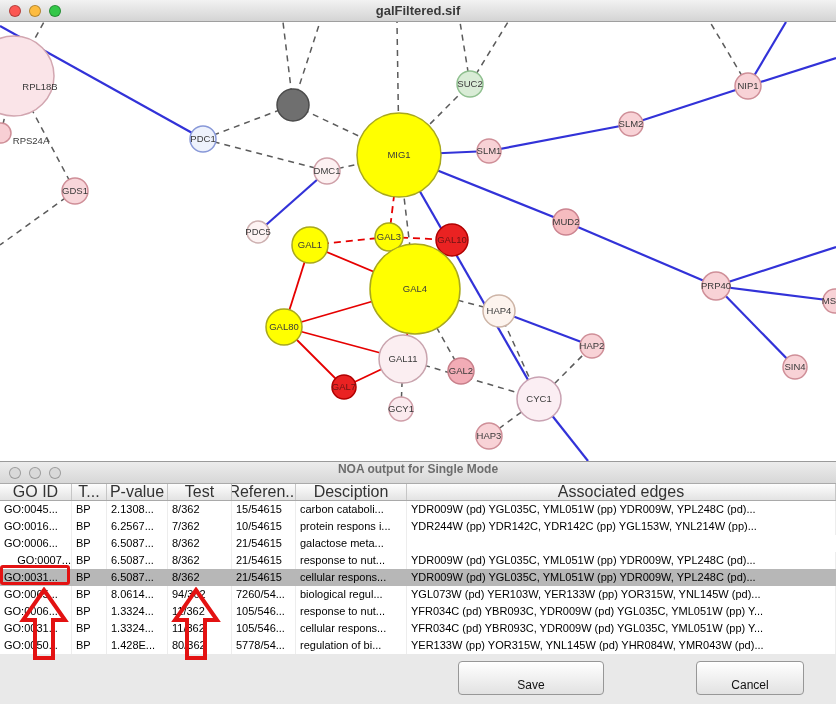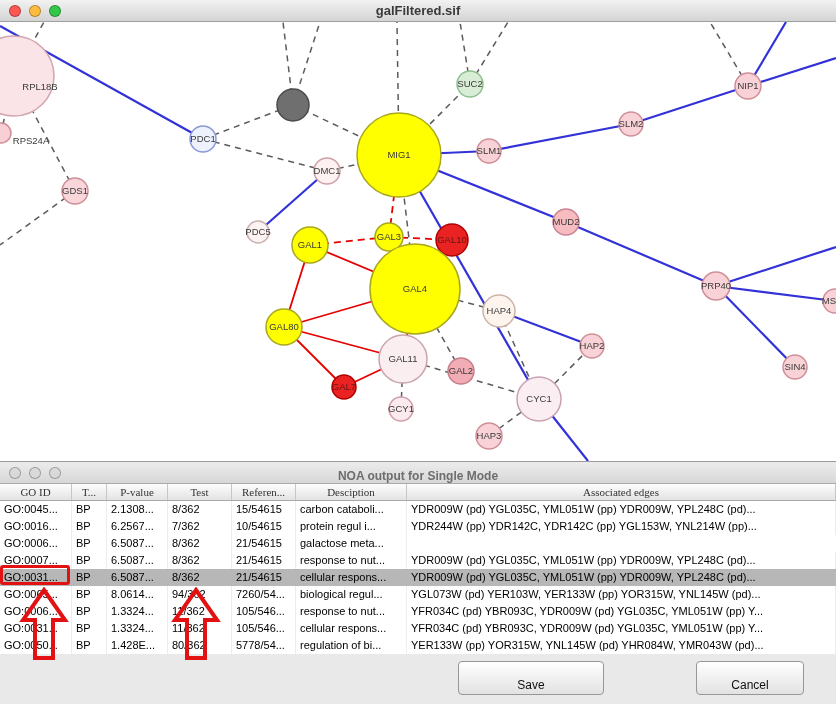--- a/index.html
+++ b/index.html
@@ -26,35 +26,35 @@
 
   
   .window-bottom {
     position:absolute; top:461px; left:0; width:836px; height:243px;
     background:#e9e9e9; border-top:1px solid #9a9a9a; box-sizing:border-box;
   }
   .titlebar2 {
     position:absolute; top:0; left:0; width:836px; height:22px;
     background:linear-gradient(#ececec,#d7d7d7);
     border-bottom:1px solid #aaaaaa; box-sizing:border-box;
-    display:flex; align-items:flex-end; justify-content:center;
+    display:flex; align-items:flex-start; justify-content:center;
     border-radius:5px 5px 0 0;
   }
   .titlebar2 .lights { top:5px; }
   .wtitle2 { font-size:12px; font-weight:bold; color:#6d6d6d; }
 
   #thead {
     position:absolute; top:22px; left:0; width:836px; height:17px;
     display:flex; background:linear-gradient(#fdfdfd,#e3e3e3);
     border-bottom:1px solid #a9a9a9; box-sizing:border-box;
   }
   .th {
-    font-size:11px; color:#333; display:flex; align-items:center; justify-content:center;
+    font-size:16px; color:#333; display:flex; align-items:center; justify-content:center;
     border-right:1px solid #c6c6c6; box-sizing:border-box;
-    overflow:hidden; white-space:nowrap; height:100%;font-family:Liberation Serif, serif;
+    overflow:hidden; white-space:nowrap; height:100%;
   }
   #tbody { position:absolute; top:39px; left:0; width:836px; height:153px; background:#ffffff; overflow:hidden; }
   .tr { display:flex; height:17px; align-items:center; }
   .tr.selected { background:#b7b7b7; }
   .td {
     font-size:11px; color:#000; padding-left:4px; box-sizing:border-box;
     overflow:hidden; white-space:nowrap; height:100%; line-height:17px;
     border-right:1px solid #ededed;
   }
   .tr.selected .td { border-right-color:transparent; }
@@ -233,33 +233,33 @@
           <div class="td" style="width: 64px;">15/54615</div>
           <div class="td" style="width: 111px;">carbon cataboli...</div>
           <div class="td" style="width: 429px;">YDR009W (pd) YGL035C, YML051W (pp) YDR009W, YPL248C (pd)...</div>
         </div>
         <div class="tr">
           <div class="td" style="width: 72px;">GO:0016...</div>
           <div class="td" style="width: 35px;">BP</div>
           <div class="td" style="width: 61px;">6.2567...</div>
           <div class="td" style="width: 64px;">7/362</div>
           <div class="td" style="width: 64px;">10/54615</div>
-          <div class="td" style="width: 111px;">protein regul i...</div>
+          <div class="td" style="width: 111px;">protein respons i...</div>
           <div class="td" style="width: 429px;">YDR244W (pp) YDR142C, YDR142C (pp) YGL153W, YNL214W (pp)...</div>
         </div>
         <div class="tr">
           <div class="td" style="width: 72px;">GO:0006...</div>
           <div class="td" style="width: 35px;">BP</div>
           <div class="td" style="width: 61px;">6.5087...</div>
           <div class="td" style="width: 64px;">8/362</div>
           <div class="td" style="width: 64px;">21/54615</div>
           <div class="td" style="width: 111px;">galactose meta...</div>
         </div>
         <div class="tr">
-          <div class="td" style="width: 72px;">GO:0007...</div>
+          <div class="td" style="width: 72px; text-align: right;">GO:0007...</div>
           <div class="td" style="width: 35px;">BP</div>
           <div class="td" style="width: 61px;">6.5087...</div>
           <div class="td" style="width: 64px;">8/362</div>
           <div class="td" style="width: 64px;">21/54615</div>
           <div class="td" style="width: 111px;">response to nut...</div>
           <div class="td" style="width: 429px;">YDR009W (pd) YGL035C, YML051W (pp) YDR009W, YPL248C (pd)...</div>
         </div>
         <div class="tr selected">
           <div class="td" style="width: 72px;">GO:0031...</div>
           <div class="td" style="width: 35px;">BP</div>

